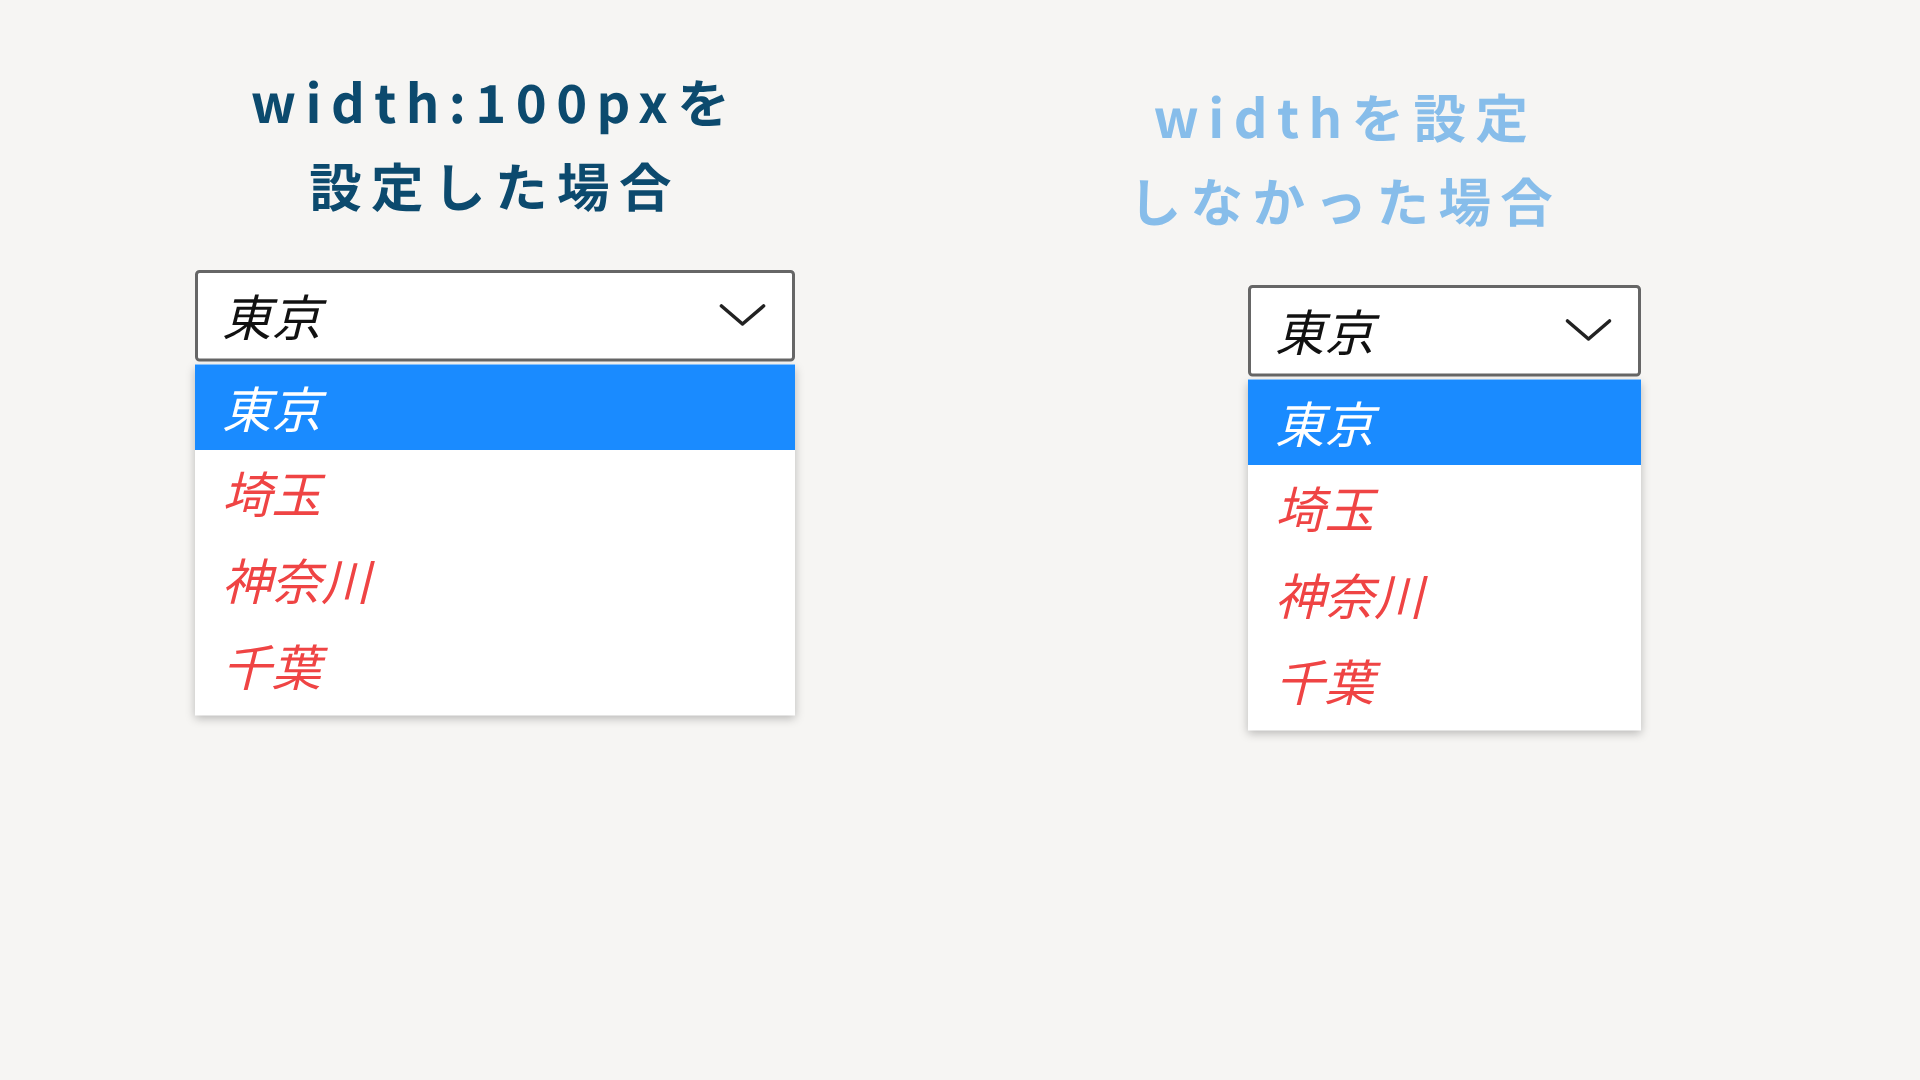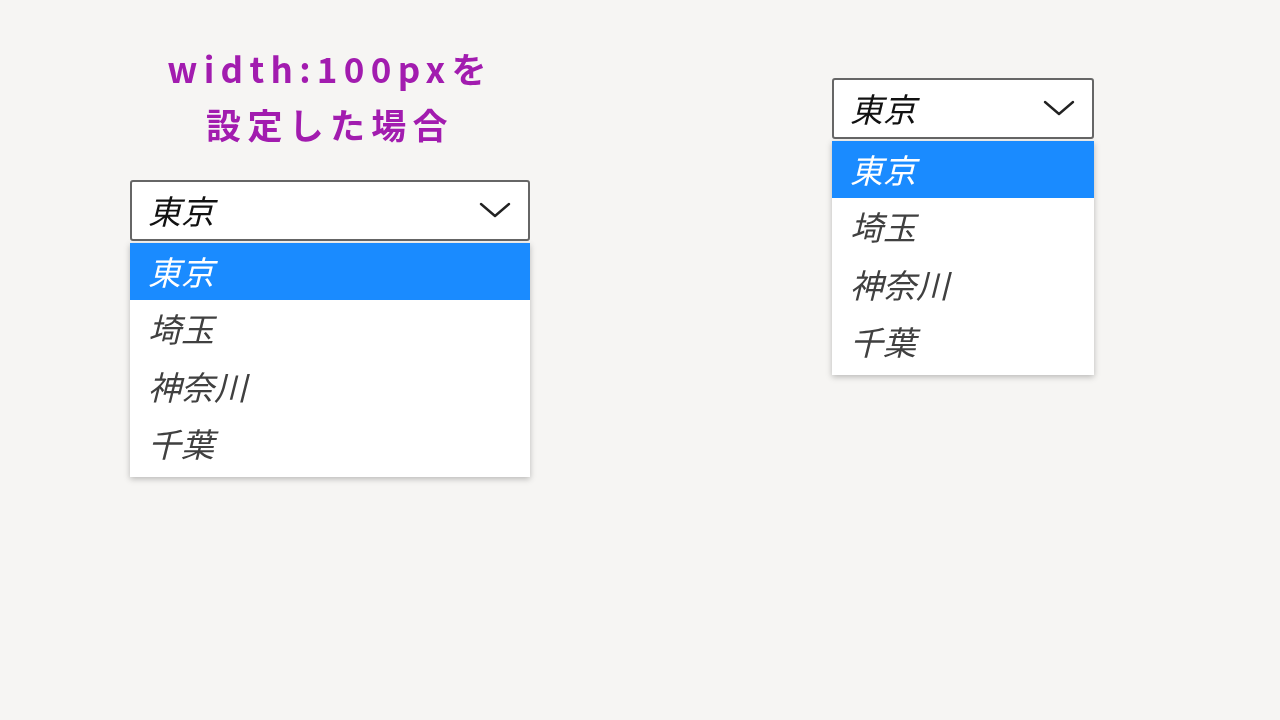--- a/index.html
+++ b/index.html
@@ -22,21 +22,21 @@
       top: 50px;
     }
     .heading {
       font-size: 35px;
       font-weight: 700;
       letter-spacing: 0.18em;
       line-height: 1.6;
       white-space: pre-line;
       text-align: center;
     }
-    .heading-pink { color: #a21caf; }
+    .heading-pink { color: #0c4a6e; }
     .heading-blue { color: #87bdea; }
 
     .select-wrap {
       margin-top: 28px;
       position: relative;
       font-style: italic;
     }
     .col-left .select-wrap { margin-left: 0; }
     .col-right .select-wrap { margin-left: 132px; }
 
@@ -71,21 +71,21 @@
       padding-bottom: 4px;
     }
     .col-left .dropdown { width: 400px; }
     .col-right .dropdown { width: 262px; }
 
     .option {
       font-size: 33px;
       font-weight: 400;
       line-height: 1.38;
       padding: 6px 18px;
-      color: #404040;
+      color: #ef4444;
     }
     .option.selected {
       background: #1a8bff;
       color: #ffffff;
     }
   </style>
 </head>
 <body>
 
 <div class="col col-left">
@@ -104,20 +104,22 @@
     <div class="dropdown">
       <div class="option selected">東京</div>
       <div class="option">埼玉</div>
       <div class="option">神奈川</div>
       <div class="option">千葉</div>
     </div>
   </div>
 </div>
 
 <div class="col col-right">
+  <div class="heading heading-blue">widthを設定
+しなかった場合</div>
 
   <div class="select-wrap">
     <div class="select-box">
       <span>東京</span>
       <span class="chevron">
         <svg viewBox="0 0 34 20">
             <path d="M3 4 L17 16 L31 4" stroke="#222" stroke-width="2.4" fill="none" stroke-linecap="round" stroke-linejoin="round"></path>
           </svg>
       </span>
     </div>

